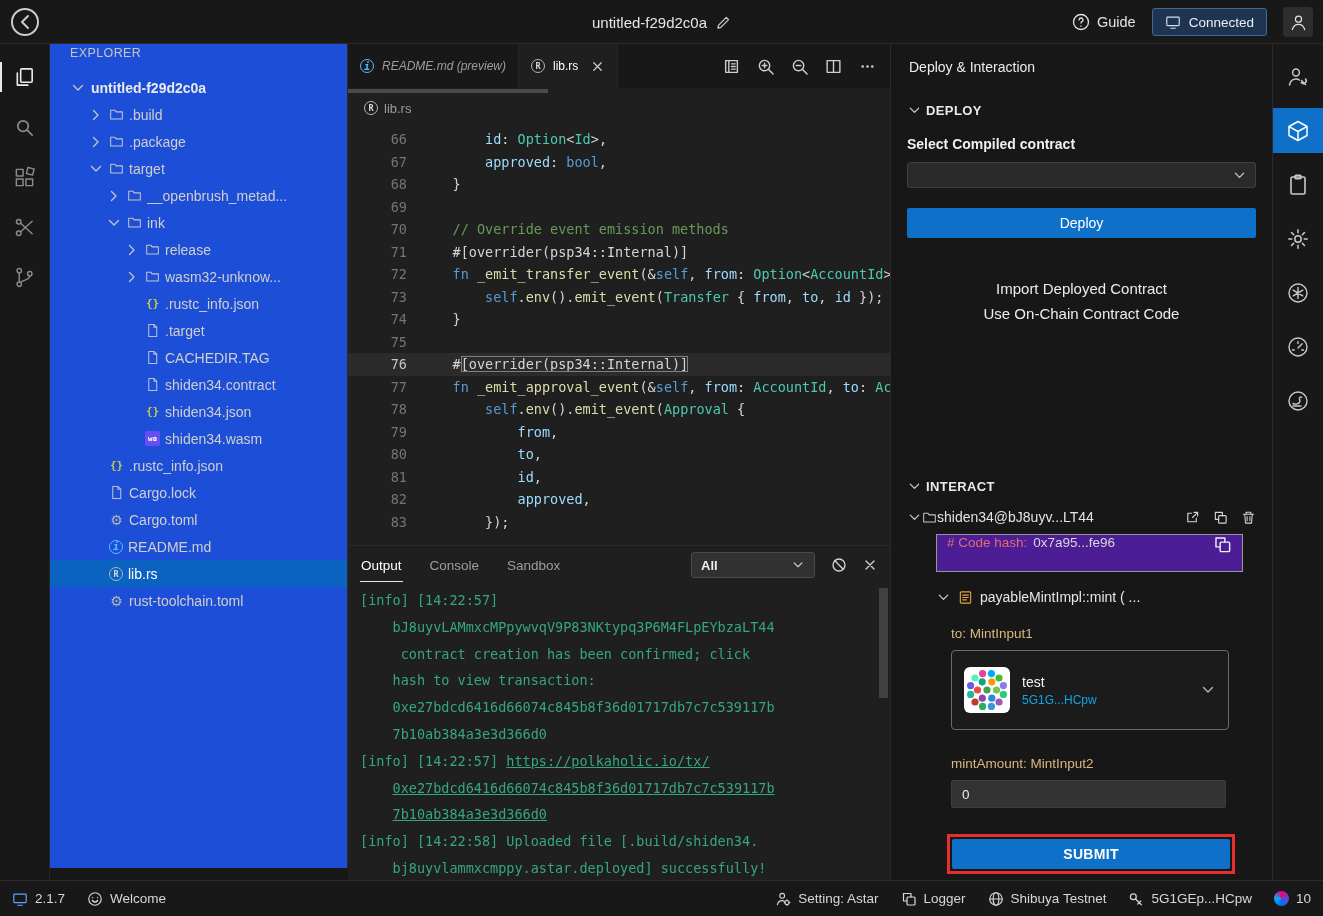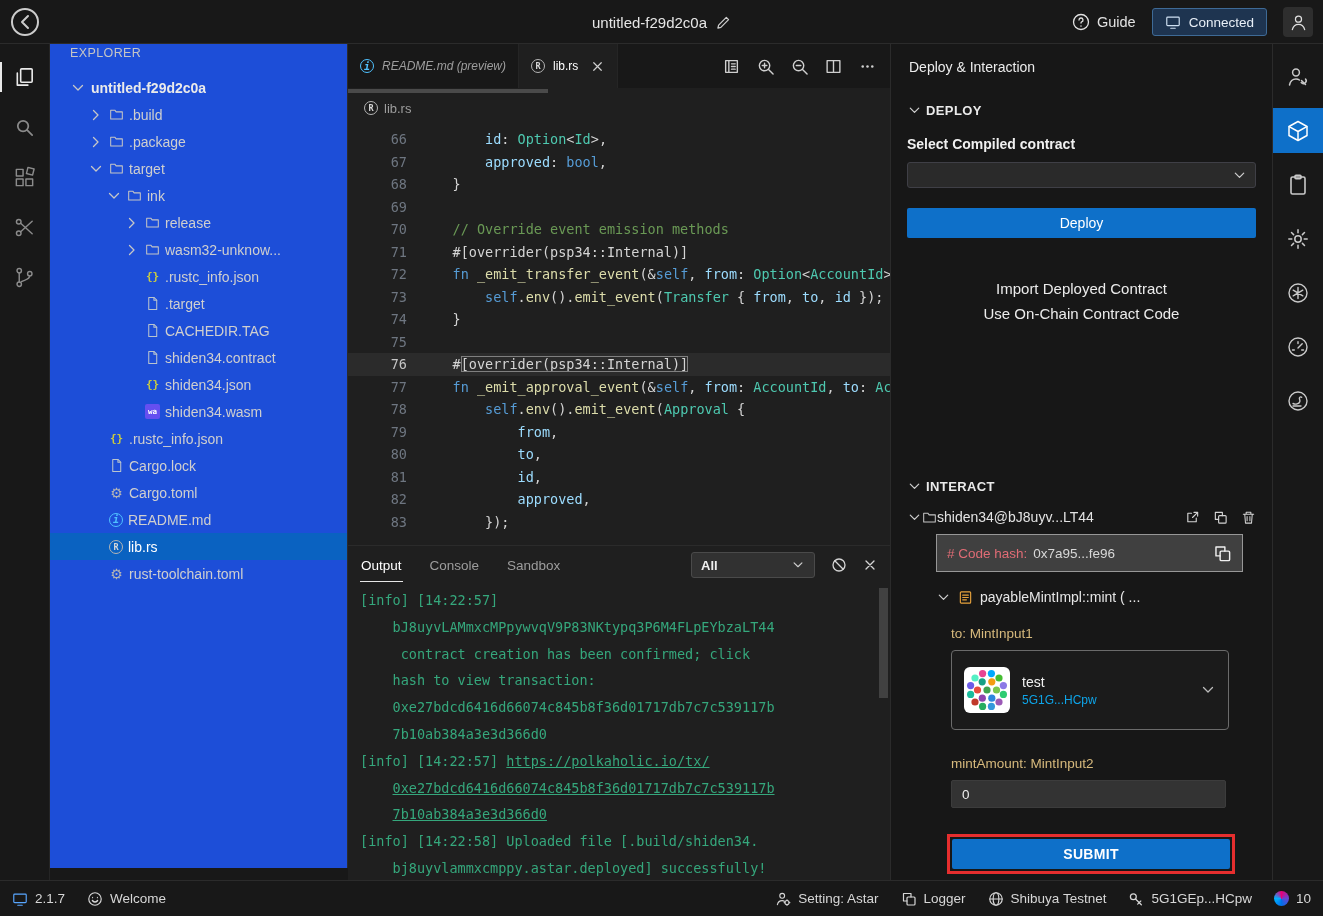--- a/index.html
+++ b/index.html
@@ -112,22 +112,22 @@
   .dd .ic{margin-left:auto;width:15px;height:15px;color:#cfcfcf;}
   .btn-blue{margin-top:20px;width:100%;height:30px;background:#0e70c9;border:none;border-radius:2px;
             color:#fff;font-size:14px;font-family:inherit;cursor:pointer;display:block;}
   .link-center{margin-top:42px;text-align:center;font-size:15px;color:#ececec;cursor:pointer;}
   .link-center + .link-center{margin-top:8px;}
   .contract-row{margin-top:6px;height:26px;display:flex;align-items:center;color:#e3e3e3;font-size:14px;cursor:pointer;}
   .contract-row .chev{width:15px;height:15px;color:#d0d0d0;}
   .contract-row .fi{width:15px;height:15px;color:#c5c5c5;}
   .row-actions{margin-left:auto;display:flex;align-items:center;gap:13px;color:#d5d5d5;}
   .row-actions .ic{width:15px;height:15px;cursor:pointer;}
-  .hash-card{margin:4px 0 12px 29px;width:307px;height:38px;border:1px solid #979797;background:#404040;
-             display:flex;align-items:center;gap:6px;padding:0 10px;font-size:13.5px;}
+  .hash-card{margin:4px 0 12px 29px;width:307px;height:38px;border:1px solid #979797;background:#4c1d95;
+             display:flex;gap:6px;padding:0 10px;font-size:13.5px;}
   .hash-label{color:#e06c75;}
   .hash-value{color:#d8d8d8;}
   .copy-lg{margin-left:auto;width:19px;height:19px;color:#f0f0f0;cursor:pointer;}
   .mint-row{margin:10px 0 0 29px;height:26px;display:flex;align-items:center;gap:7px;color:#e6e6e6;font-size:14px;cursor:pointer;}
   .mint-row .chev{width:15px;height:15px;color:#d0d0d0;}
   .doc-ic{width:15px;height:15px;color:#e8a33d;}
   .param-label{margin:16px 0 0 44px;font-size:13.5px;color:#d7ba7d;height:18px;}
   .param-label.second{margin-top:26px;}
   .account-select{margin:6px 0 0 44px;width:278px;height:80px;background:#1b1b1b;border:1px solid #6b6b6b;
                   border-radius:4px;display:flex;align-items:center;gap:12px;padding:0 12px;cursor:pointer;}
@@ -301,20 +301,33 @@
             <svg viewBox="0 0 16 16" fill="none" stroke="currentColor" stroke-width="1.3" stroke-linecap="round" stroke-linejoin="round">
               <path d="M3.5 5.5 8 10l4.5-4.5"></path>
             </svg>
           </span>
           <span class="ic fi fi-folder">
             <svg viewBox="0 0 16 16" fill="none" stroke="currentColor" stroke-width="1.3" stroke-linecap="round" stroke-linejoin="round">
               <path d="M1.8 3.4h4.4l1.4 1.8h6.6v7.6H1.8z" stroke-width="1.1"></path>
             </svg>
           </span>
           <span class="tree-label">target</span>
+        </div>
+        <div class="tree-row" style="padding-left: 56px;">
+          <span class="ic chev">
+            <svg viewBox="0 0 16 16" fill="none" stroke="currentColor" stroke-width="1.3" stroke-linecap="round" stroke-linejoin="round">
+              <path d="M5.5 3.5 10 8l-4.5 4.5"></path>
+            </svg>
+          </span>
+          <span class="ic fi fi-folder">
+            <svg viewBox="0 0 16 16" fill="none" stroke="currentColor" stroke-width="1.3" stroke-linecap="round" stroke-linejoin="round">
+              <path d="M1.8 3.4h4.4l1.4 1.8h6.6v7.6H1.8z" stroke-width="1.1"></path>
+            </svg>
+          </span>
+          <span class="tree-label">__openbrush_metad...</span>
         </div>
         <div class="tree-row" style="padding-left: 56px;">
           <span class="ic chev">
             <svg viewBox="0 0 16 16" fill="none" stroke="currentColor" stroke-width="1.3" stroke-linecap="round" stroke-linejoin="round">
               <path d="M3.5 5.5 8 10l4.5-4.5"></path>
             </svg>
           </span>
           <span class="ic fi fi-folder">
             <svg viewBox="0 0 16 16" fill="none" stroke="currentColor" stroke-width="1.3" stroke-linecap="round" stroke-linejoin="round">
               <path d="M1.8 3.4h4.4l1.4 1.8h6.6v7.6H1.8z" stroke-width="1.1"></path>

